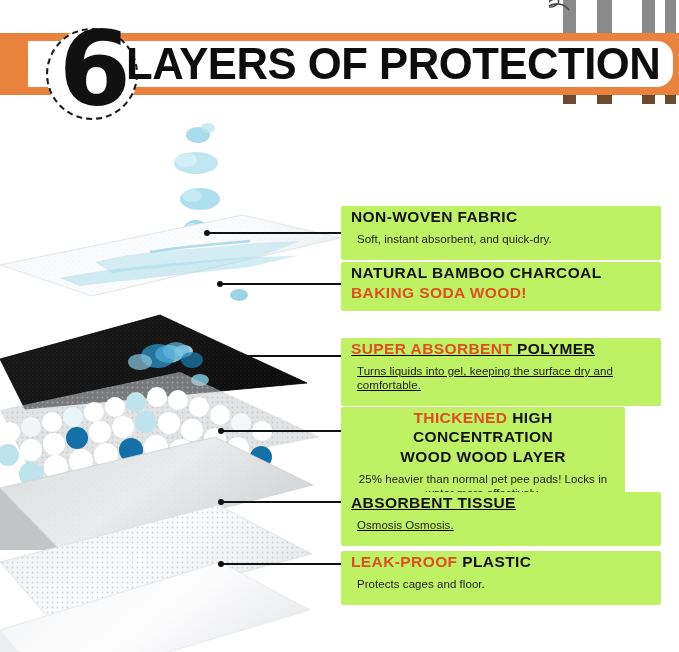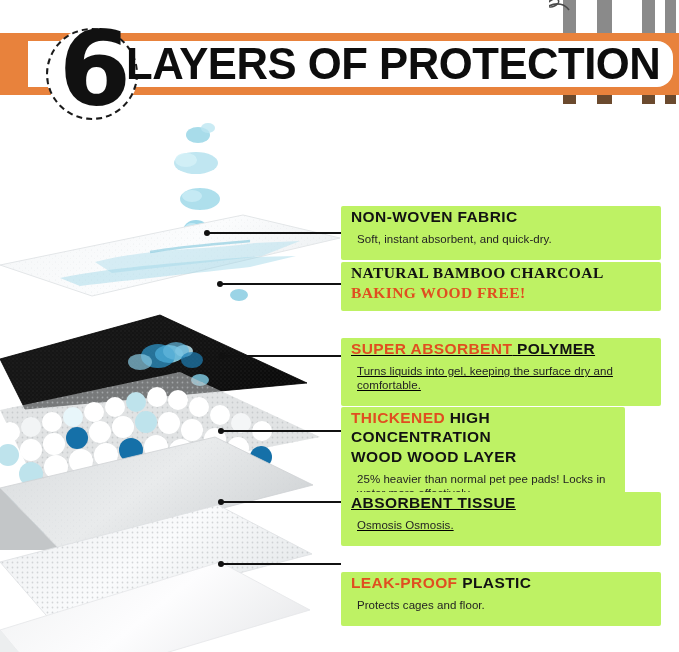--- a/index.html
+++ b/index.html
@@ -307,52 +307,52 @@
 
   <div class="labels">
 
     <div class="label-block" style="top:96px;">
       <div class="label-title">
         <span>NON-WOVEN FABRIC</span>
       </div>
       <div class="label-desc">Soft, instant absorbent, and quick-dry.</div>
     </div>
 
-    <div class="label-block" style="top:152px;font-family:Liberation Serif, serif;">
+    <div class="label-block" style="top:152px;">
       <div class="label-title">
         <span>NATURAL BAMBOO CHARCOAL</span>
       </div>
-      <div class="label-title accent-line">BAKING WOOD FREE!</div>
+      <div class="label-title accent-line">BAKING SODA WOOD!</div>
     </div>
 
     <div class="label-block" style="top:228px;text-decoration:underline;">
       <div class="label-title">
         <span class="accent">SUPER ABSORBENT</span>
         <span>POLYMER</span>
       </div>
       <div class="label-desc">Turns liquids into gel, keeping the surface dry and comfortable.</div>
     </div>
 
-    <div class="label-block" style="top:297px;width:284px;">
+    <div class="label-block" style="top:297px;width:284px;text-align:center;">
       <div class="label-title">
         <span class="accent">THICKENED</span>
         <span>HIGH CONCENTRATION</span>
       </div>
       <div class="label-title">WOOD WOOD LAYER</div>
       <div class="label-desc">25% heavier than normal pet pee pads! Locks in water more effectively.</div>
     </div>
 
     <div class="label-block" style="top:382px;text-decoration:underline;">
       <div class="label-title">
         <span>ABSORBENT TISSUE</span>
       </div>
       <div class="label-desc">Osmosis Osmosis.</div>
     </div>
 
-    <div class="label-block" style="top:462px;">
+    <div class="label-block" style="top:441px;">
       <div class="label-title">
         <span class="accent">LEAK-PROOF</span>
         <span>PLASTIC</span>
       </div>
       <div class="label-desc">Protects cages and floor.</div>
     </div>
 
   </div>
 </div>
 

